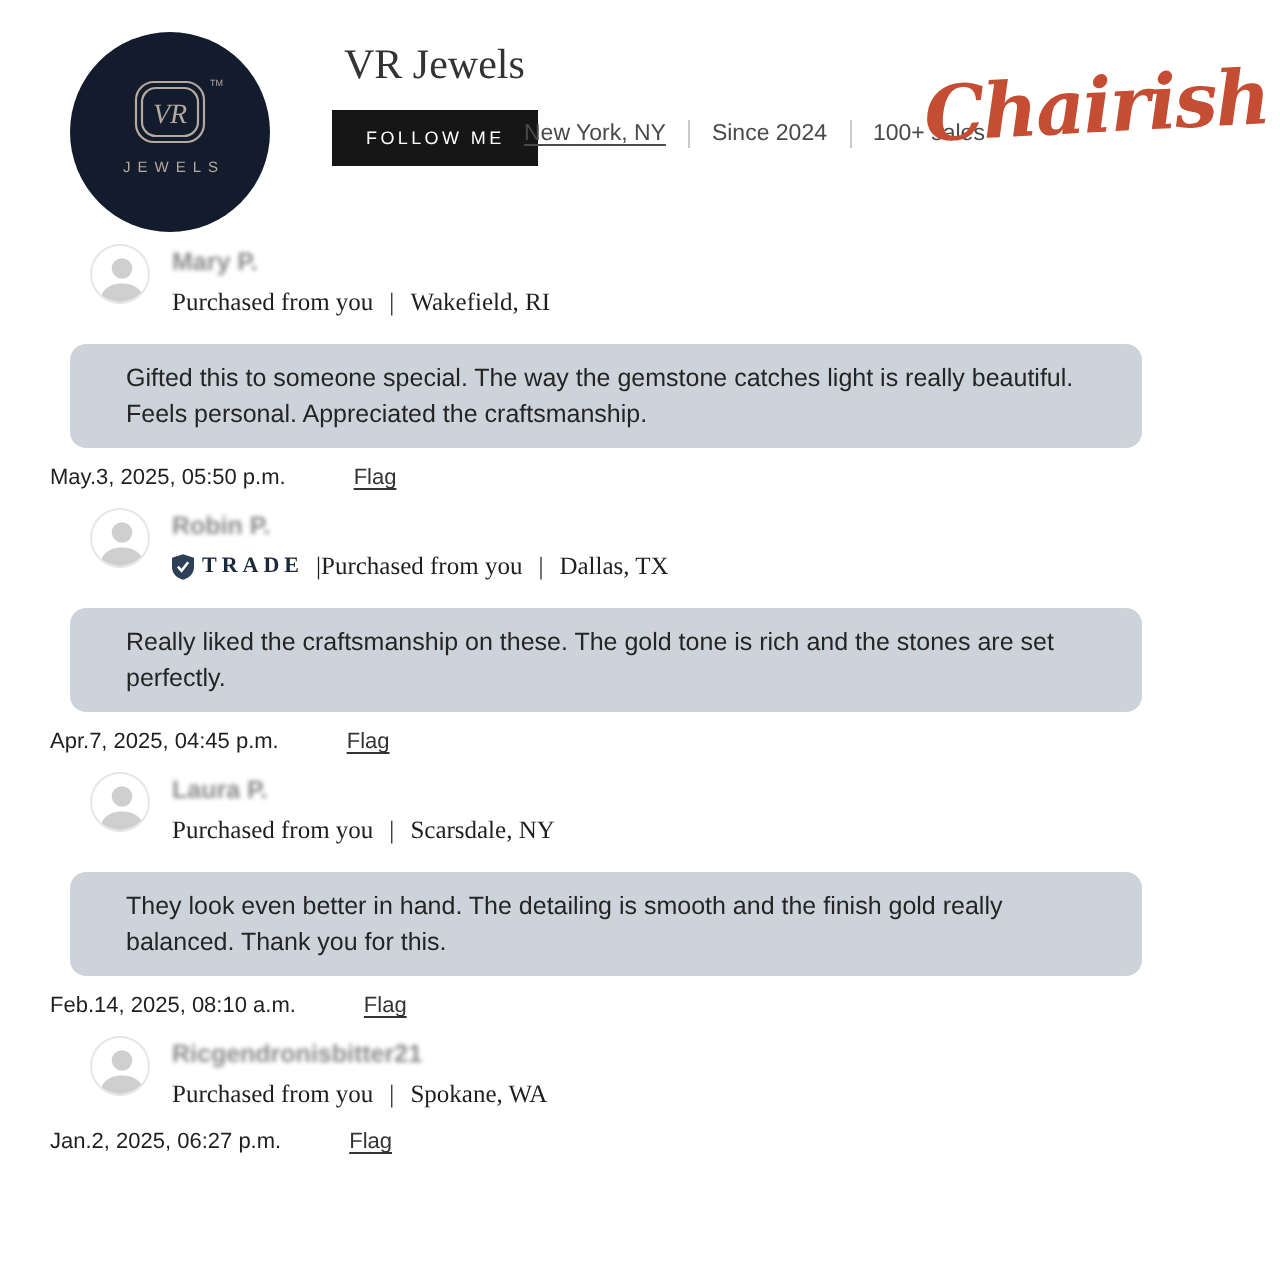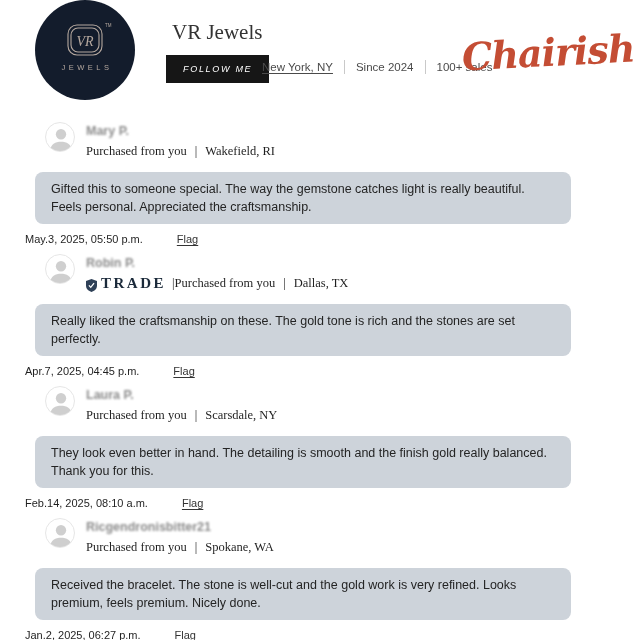--- a/index.html
+++ b/index.html
@@ -7,29 +7,29 @@
     --brand-red:#c44d34; --bubble-bg:#cdd3da; --text-dark:#222222;
   }
   *{box-sizing:border-box;}
   html,body{margin:0;padding:0;}
   body{
     width:640px;height:640px;background:#ffffff;overflow:hidden;
     font-family:"Liberation Sans",sans-serif;color:var(--text-dark);
   }
   
   .header{position:relative;height:112px;}
-  .logo-circle{position:absolute;left:35px;top:0;width:100px;height:100px;}
+  .logo-circle{position:absolute;left:35px;top:16px;width:100px;height:100px;}
   .shop-title{
     position:absolute;left:172px;top:20px;margin:0;
     font-family:Liberation Serif, serif;font-weight:400;font-size:21px;color:#333;
   }
   .follow-btn{
     position:absolute;left:166px;top:55px;background:var(--button-bg);color:var(--button-fg);
     border:none;font-family:"Liberation Sans",sans-serif;font-size:9px;letter-spacing:1.7px;
-    padding:9px 17px;cursor:pointer;font-style:italic;
+    padding:9px 17px;cursor:pointer;
   }
   .header-meta{
     position:absolute;left:262px;top:60px;display:flex;align-items:center;
     font-size:11.5px;color:#4a4a4a;white-space:nowrap;
   }
   .header-meta a{color:#4a4a4a;text-decoration:underline;text-underline-offset:2px;}
   .vbar{display:inline-block;width:1px;height:14px;background:#c9c9c9;margin:0 11px;}
   .brand{
     position:absolute;right:6px;top:30px;
     font-family:"DejaVu Serif",serif;font-style:italic;font-weight:700;
@@ -44,25 +44,25 @@
     width:30px;height:30px;border-radius:50%;border:1px solid #e6e6e6;
     overflow:hidden;flex:0 0 30px;background:#fff;
   }
   .who{padding-top:1px;}
   .reviewer-name{
     font-size:12.5px;font-weight:600;color:#8c8c8c;filter:blur(1.1px);
     line-height:16px;
   }
   .meta{display:flex;align-items:center;font-size:12.5px;color:#1f1f1f;margin-top:3px;line-height:18px;font-family:Liberation Serif, serif;}
   .pipe{margin:0 8px;color:#1f1f1f;}
-  .trade{display:inline-flex;align-items:flex-end;margin-right:6px;font-weight:700;letter-spacing:2.5px;font-size:15px;color:#1b2a3a;}
+  .trade{display:inline-flex;align-items:center;margin-right:6px;font-weight:700;letter-spacing:2.5px;font-size:11px;color:#1b2a3a;}
   .trade svg{margin-right:4px;}
   .bubble{
     margin:12px 0 0 35px;width:536px;min-height:46px;background:var(--bubble-bg);
-    border-radius:8px;padding:8px 16px;display:flex;align-items:center;
+    border-radius:8px;padding:8px 28px;display:flex;align-items:center;
     font-size:12.5px;line-height:18px;color:#242424;
   }
   .dateline{margin:9px 0 0 25px;font-size:11px;color:#1f1f1f;display:flex;align-items:center;}
   .flag-link{margin-left:10px;color:#333;text-decoration:underline;text-underline-offset:2px;font-size:11px;cursor:pointer;padding-left:24px;}
 </style>
 </head>
 <body>
 
 <div class="header">
   <div class="logo-circle">
@@ -187,20 +187,19 @@
       <div class="who">
         <div class="reviewer-name">Ricgendronisbitter21</div>
         <div class="meta">
 
           <span>Purchased from you</span>
           <span class="pipe">|</span>
           <span>Spokane, WA</span>
         </div>
       </div>
     </div>
-    <div class="bubble">Received the bracelet. The stone is well-cut and the gold work is very refined. Looks premium, feels premium. Nicely done.</div>
     <div class="dateline">
       <span>Jan.2, 2025, 06:27 p.m.</span>
       <a href="#" class="flag-link">Flag</a>
     </div>
   </div>
 
 </div>
 
 </body></html>

